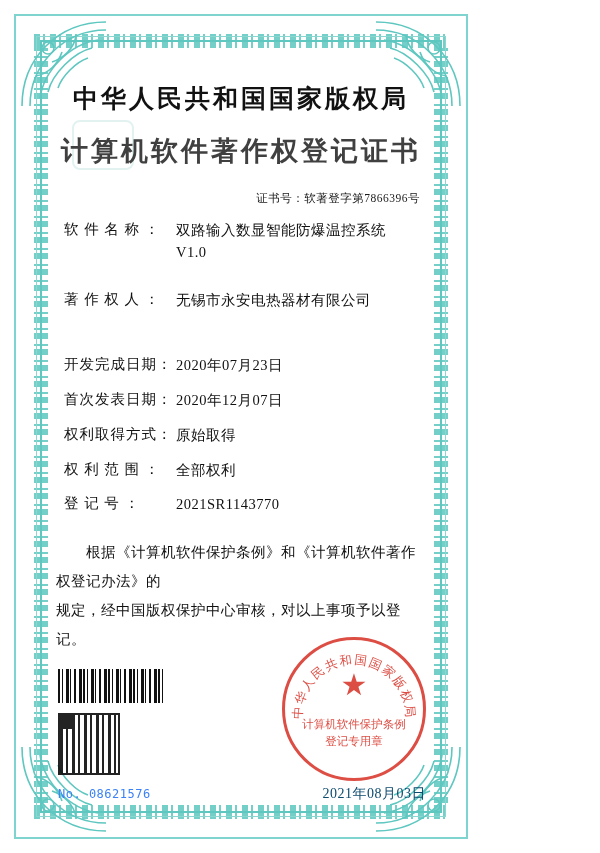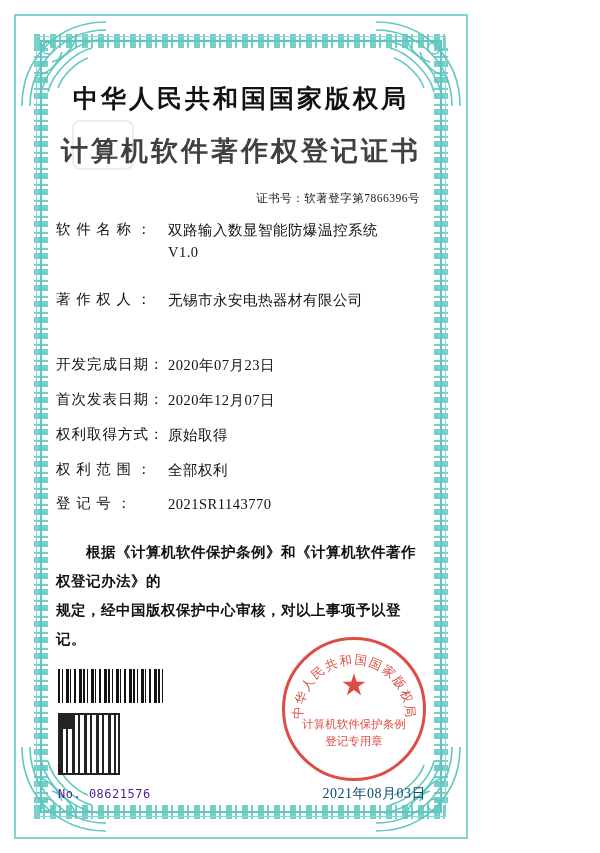--- a/index.html
+++ b/index.html
@@ -122,36 +122,36 @@
     font-size: 14.5px;
     color: #111111;
   }
   .field-row.wide-gap { margin-bottom: 26px; }
 
   .field-label {
     width: 112px;
     flex: 0 0 112px;
     letter-spacing: 1px;
     white-space: nowrap;
+    margin-left: 8px;
   }
   .field-value {
     flex: 1;
     letter-spacing: 0.5px;
     line-height: 1.5;
   }
   .field-value .line2 { display: block; }
   .block-gap-2 { height: 18px; }
 
   .statement {
     margin-top: 22px;
     font-size: 14.5px;
     line-height: 2.0;
     color: #111111;
     letter-spacing: 0.5px;
-    font-weight: bold;
   }
   .statement .indent { text-indent: 30px; display: block; }
 
   
   .codes {
     position: absolute;
     left: 58px;
     bottom: 78px;
   }
   .barcode {
@@ -177,21 +177,21 @@
     background-repeat: no-repeat, no-repeat, repeat, repeat;
     border: 2px solid #111;
     box-sizing: border-box;
     opacity: 0.92;
   }
   .serial {
     position: absolute;
     left: 58px;
     bottom: 52px;
     font-size: 12px;
-    color: #4c1d95;
+    color: #3b82f6;
     font-family: "DejaVu Sans Mono", monospace;
     letter-spacing: 0.5px;
   }
 
   
   .seal {
     position: absolute;
     right: 56px;
     bottom: 72px;
     width: 138px;

